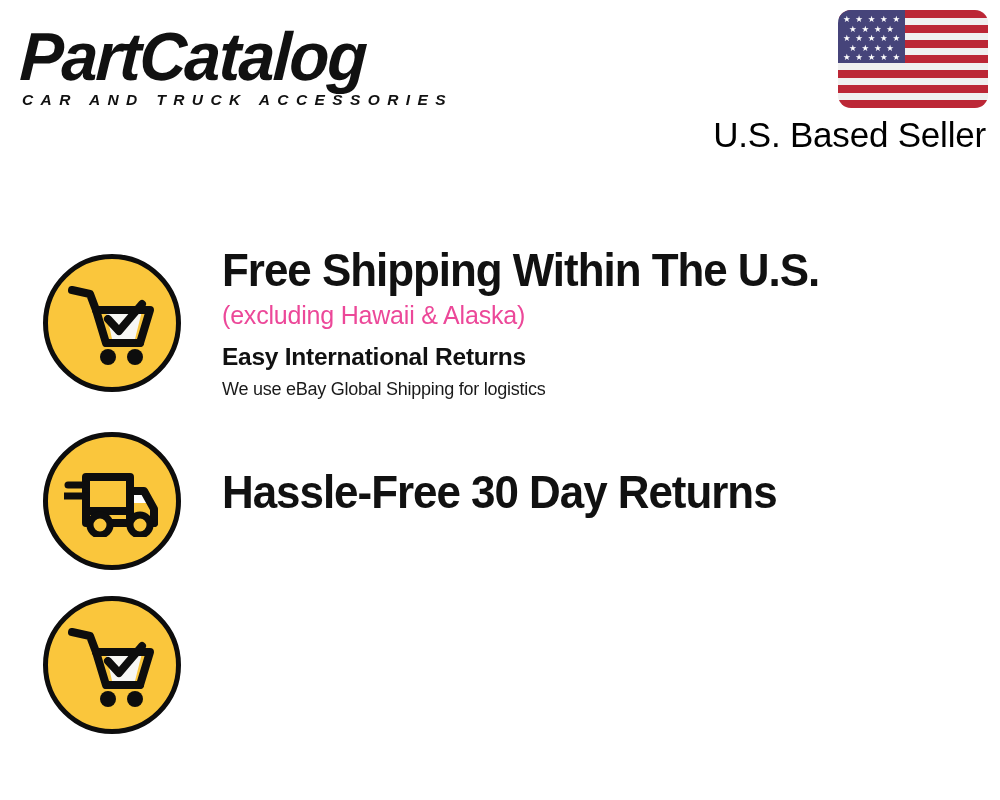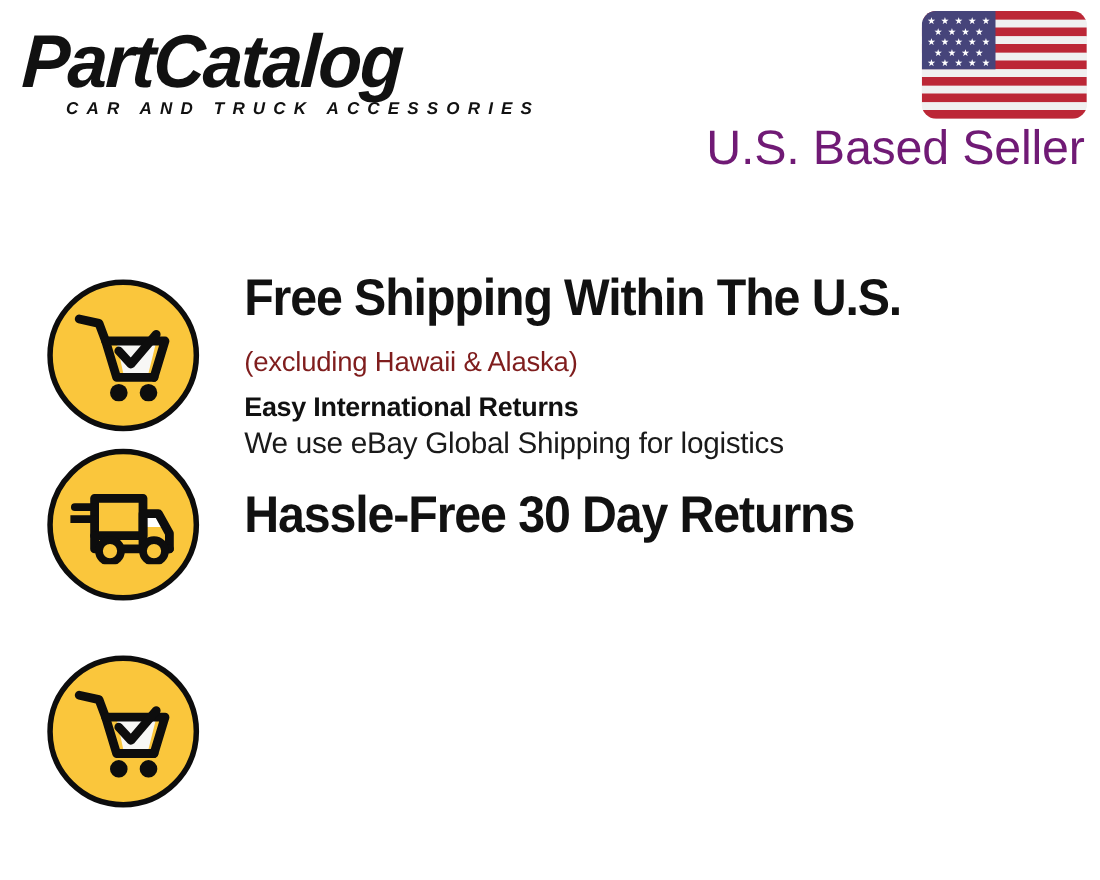--- a/index.html
+++ b/index.html
@@ -45,21 +45,20 @@
     white-space: nowrap;
   }
   #logo-tagline {
     font-family: "Liberation Sans", sans-serif;
     font-weight: 700;
     font-style: italic;
     font-size: 15.5px;
     line-height: 18px;
     letter-spacing: 7.4px;
     color: #111111;
-    margin-left: 38px;
     margin-top: 1px;
     white-space: nowrap;
   }
 
   
   #flag-badge {
     position: absolute;
     left: 838px;
     top: 10px;
     width: 150px;
@@ -97,38 +96,38 @@
     width: 12.4px;
     text-align: center;
   }
 
   #us-seller-text {
     position: absolute;
     right: 14px;
     top: 114px;
     font-family: "Liberation Sans", sans-serif;
     font-weight: 400;
-    font-size: 44px;
+    font-size: 35px;
     line-height: 42px;
-    color: #701a75;
+    color: #000000;
     letter-spacing: -0.2px;
     white-space: nowrap;
     text-align: right;
   }
 
   
   .feature-row {
     position: absolute;
     left: 0;
     width: 1000px;
     display: flex;
     align-items: center;
   }
   #row-0 { top: 243px; height: 162px; }
-  #row-1 { top: 402px; height: 150px; }
+  #row-1 { top: 426px; height: 150px; }
   #row-2 { top: 590px; height: 150px; }
 
   .icon-circle {
     position: absolute;
     left: 43px;
     width: 138px;
     height: 138px;
     border-radius: 50%;
     background: #FAC63C;
     border: 5px solid #0d0d0d;
@@ -163,38 +162,38 @@
     white-space: nowrap;
     transform: scaleX(0.935);
     transform-origin: left center;
   }
   .f-sub {
     font-family: "Liberation Sans", sans-serif;
     font-weight: 400;
     font-size: 25px;
     line-height: 32px;
     letter-spacing: -0.2px;
-    color: #7f1d1d;
-    margin-top: 16px;
+    color: #ec4899;
+    margin-top: 2px;
     white-space: nowrap;
   }
   .f-bold {
     font-family: "Liberation Sans", sans-serif;
     font-weight: 700;
     font-size: 24.5px;
     line-height: 31px;
     letter-spacing: -0.25px;
     color: #111111;
     margin-top: 10px;
     white-space: nowrap;
   }
   .f-note {
     font-family: "Liberation Sans", sans-serif;
     font-weight: 400;
-    font-size: 27px;
+    font-size: 18px;
     line-height: 33px;
     letter-spacing: -0.25px;
     color: #1a1a1a;
     margin-top: 1px;
     white-space: nowrap;
   }
 </style>
 </head>
 <body>
 

